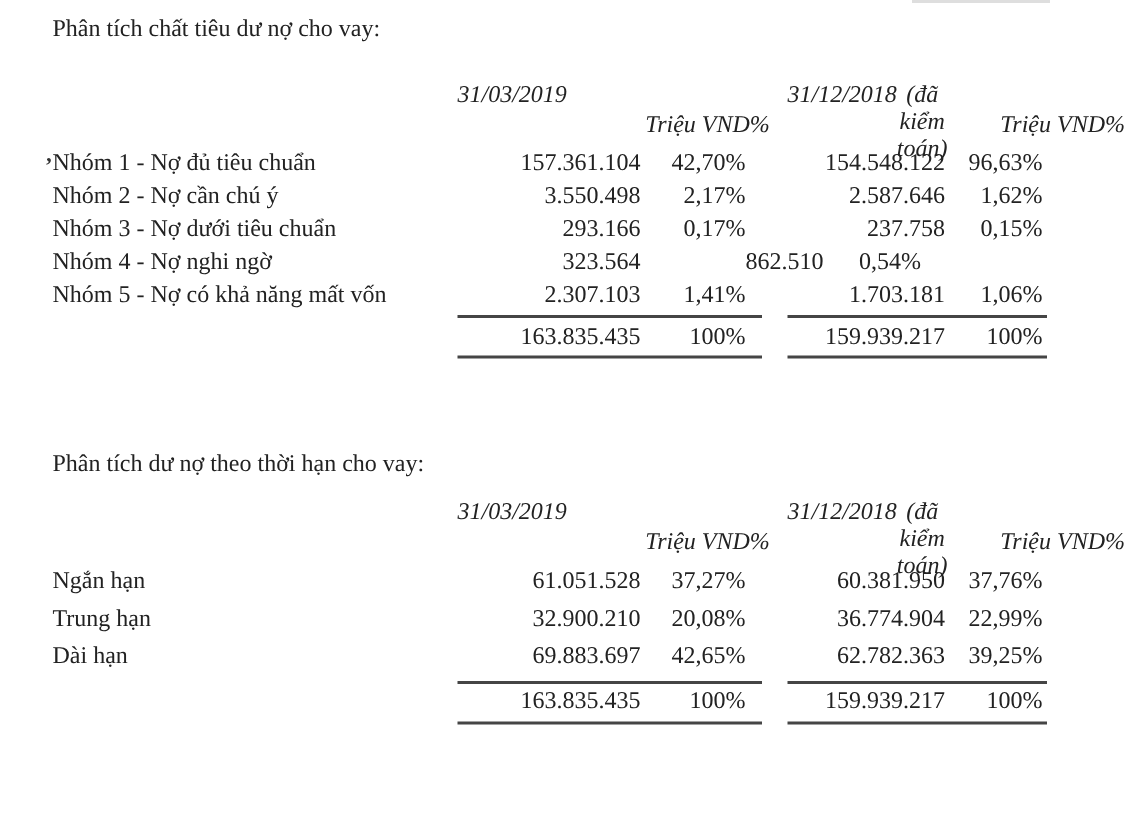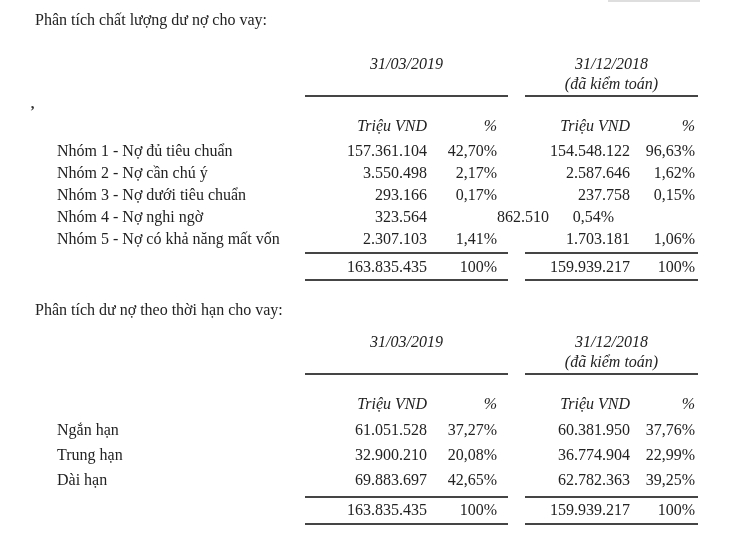--- a/index.html
+++ b/index.html
@@ -16,38 +16,38 @@
   #heading1 { top:11px; }
   #heading2 { top:301px; }
 
   .fin-table { position:absolute; left:0; width:698px; }
   #table1 { top:55px; }
   #table2 { top:333px; }
 
   .t-head { display:flex; }
   .hspacer { width:305px; }
   .hgap { width:17px; }
-  .hgroup { display:flex; flex-direction:column; }
+  .hgroup { display:flex; }
   .hgroup.g1 { width:203px; }
   .hgroup.g2 { width:173px; }
   .hdate { height:20px; text-align:center; font-style:italic; }
   .hnote { height:20px; text-align:center; font-style:italic; }
   .hline { height:2px; background:#454545; }
   .hunits { display:flex; height:24px; padding-top:20px; font-style:italic; }
   .g1 .hunit { width:122px; text-align:right; }
   .g1 .hpct  { flex:1; text-align:right; padding-right:11px; }
   .g2 .hunit { width:105px; text-align:right; }
   .g2 .hpct  { flex:1; text-align:right; padding-right:3px; }
 
   .t-body1 { margin-top:21px; }
   .t-body2 { margin-top:22px; }
   .t-row { display:flex; }
   #table1 .t-row { height:22px; }
   #table2 .t-row { height:25px; }
-  .c-label { width:305px; padding-left:57px; }
+  .c-label { width:305px; padding-left:35px; }
   .c-v1 { width:122px; text-align:right; }
   .c-p1 { width:81px;  text-align:right; padding-right:11px; }
   .c-gap { width:17px; }
   .c-v2 { width:105px; text-align:right; }
   .c-p2 { width:68px;  text-align:right; padding-right:3px; }
 
   .rule-row { display:flex; }
   .rl-spacer { width:305px; }
   .rl-gap { width:17px; }
   .rl1 { width:203px; height:2px; background:#454545; }
@@ -59,21 +59,21 @@
   .bottom-rule { margin-top:0px; }
 </style>
 </head>
 <body>
 
 <div class="page">
 
   <div class="scan-artifact"></div>
   <div class="stray-mark">’</div>
 
-  <div class="section-heading" id="heading1">Phân tích chất lượng dư nợ cho vay:</div>
+  <div class="section-heading" id="heading1">Phân tích chất tiêu dư nợ cho vay:</div>
 
   <div class="fin-table" id="table1">
     <div class="t-head">
       <div class="hspacer"></div>
       <div class="hgroup g1">
         <div class="hdate">31/03/2019</div>
         <div class="hnote"></div>
         <div class="hline"></div>
         <div class="hunits">
           <div class="hunit">Triệu VND</div>

